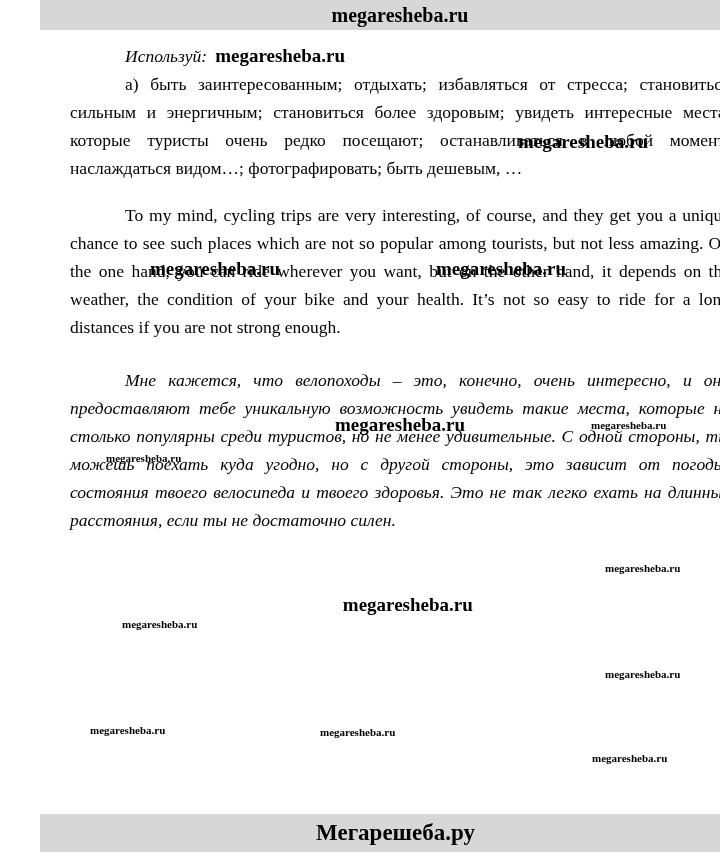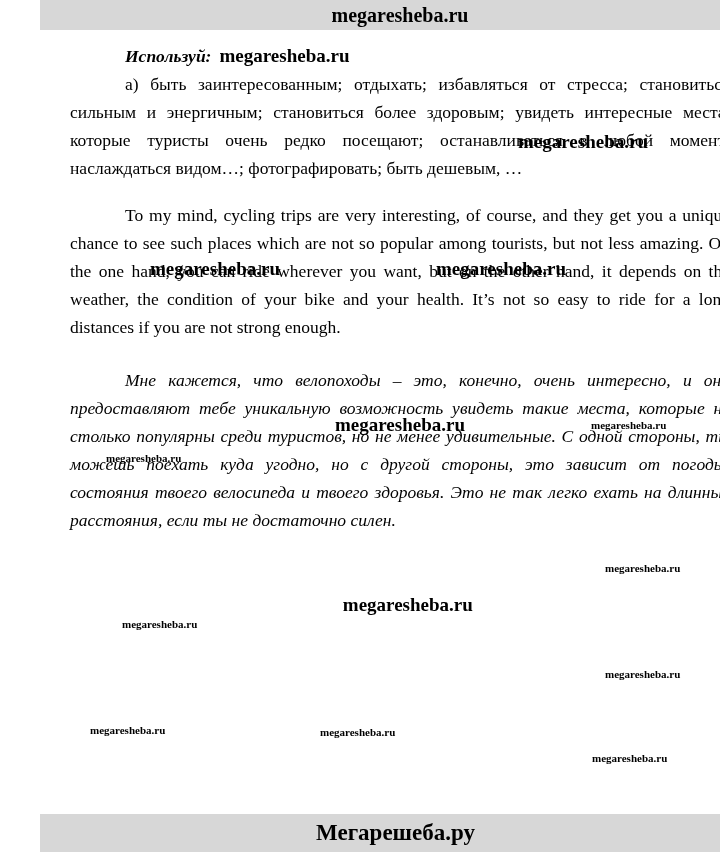--- a/index.html
+++ b/index.html
@@ -44,21 +44,21 @@
     font-size:17.5px;
     line-height:28px;
   }
   .content p { text-align:justify; }
   .heading {
     font-weight:700;
     text-indent:6px;
   }
   .use-line { text-indent:55px; }
   .use-label {
-    font-weight:700;
+    font-weight:400;
     font-style:italic;
   }
   .wm-inline {
     font-weight:700;
     font-size:19px;
     font-style:normal;
     margin-left:8px;
     white-space:nowrap;
   }
   .para { text-indent:55px; }

